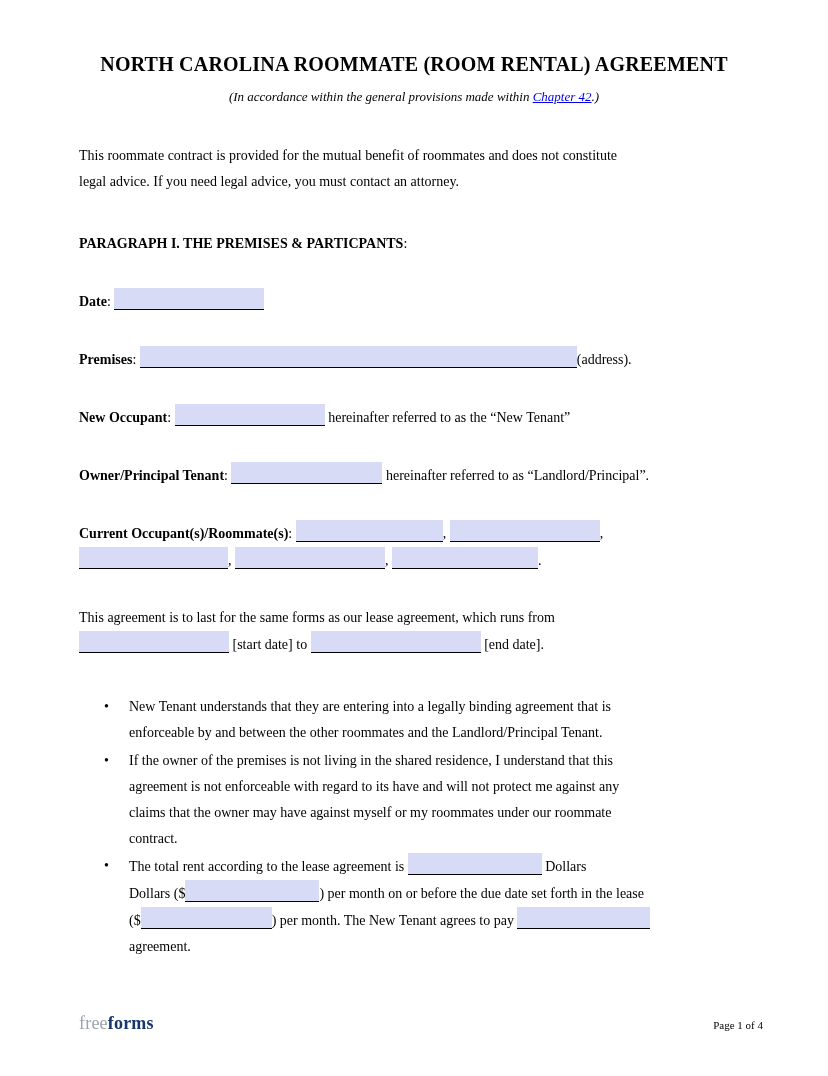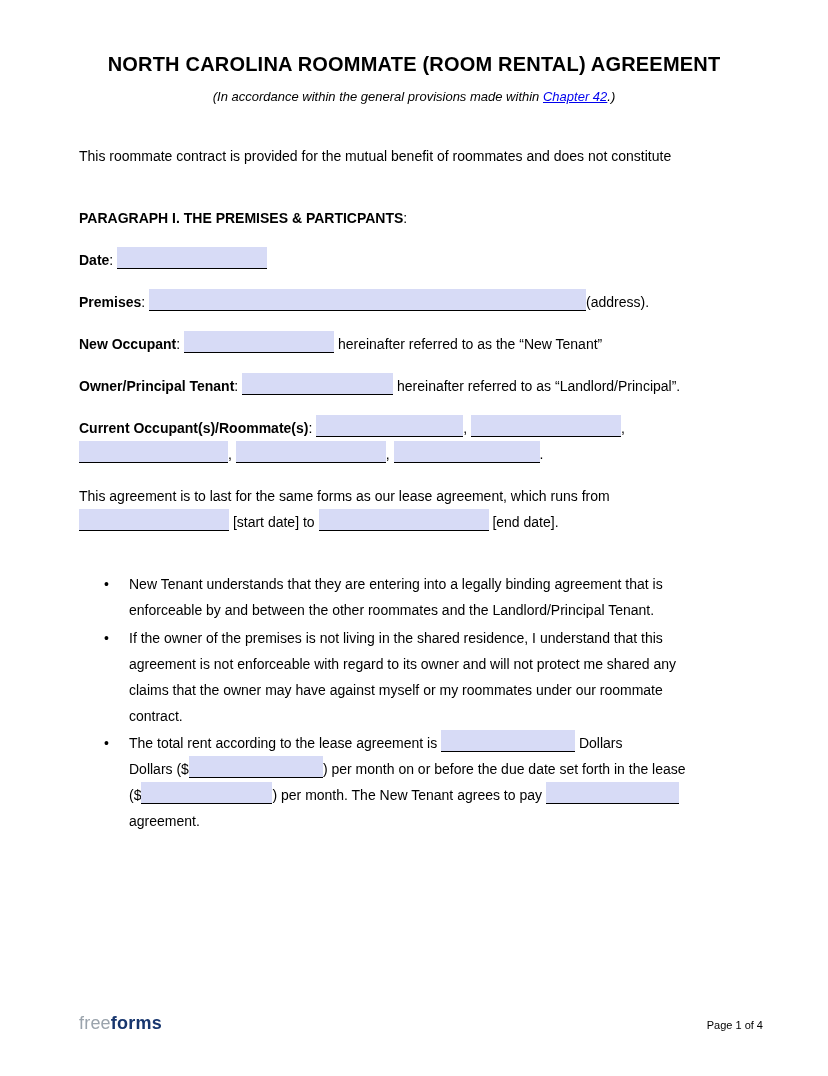--- a/index.html
+++ b/index.html
@@ -2,21 +2,21 @@
 <html><head>
 <meta charset="utf-8">
 <style>
   html,body { margin:0; padding:0; background:#ffffff; }
   .page {
     position:relative;
     width:828px; height:1076px;
     box-sizing:border-box;
     padding:50px 79px 16px 79px;
     background:#ffffff;
-    font-family:Liberation Sans, sans-serif;
+    font-family:Liberation Serif, serif;
     font-size:14px;
     color:#000000;
     overflow:hidden;
   }
   .title {
     font-size:20px;
     font-weight:bold;
     text-align:center;
     line-height:28px;
     letter-spacing:0.2px;
@@ -24,21 +24,21 @@
   .subtitle {
     margin-top:9px;
     text-align:center;
     font-style:italic;
     font-size:13px;
     line-height:20px;
   }
   .subtitle a { color:#0000ee; text-decoration:underline; cursor:pointer; }
   .block { margin-top:36px; }
   .tline { line-height:26px; white-space:nowrap; }
-  .row { margin-top:16px; line-height:26px; white-space:nowrap; }
+  .row { margin-top:31px; line-height:26px; white-space:nowrap; }
   .bold, b { font-weight:bold; }
   .heading { line-height:26px; }
   .field {
     display:inline-block;
     background:#d7dbf6;
     border-bottom:1px solid #000;
     height:21px;
     vertical-align:-4px;
   }
   .w150 { width:150px; } .w437 { width:437px; } .w151 { width:151px; }
@@ -73,20 +73,21 @@
 
 <div class="page">
 
   <div class="title">NORTH CAROLINA ROOMMATE (ROOM RENTAL) AGREEMENT</div>
 
   <div class="subtitle"><span>(In accordance within the general provisions made within</span>
     <a href="#">Chapter 42</a><span>.)</span></div>
 
   <div class="block">
     <div class="tline">This roommate contract is provided for the mutual benefit of roommates and does not constitute</div>
+    <div class="tline">legal advice. If you need legal advice, you must contact an attorney.</div>
   </div>
 
   <div class="block heading"><b>PARAGRAPH I. THE PREMISES &amp; PARTICPANTS</b><span>:</span></div>
 
   <div class="row"><b>Date</b><span>:</span>
     <span class="field w150"></span></div>
 
   <div class="row"><b>Premises</b><span>:</span>
     <span class="field w437"></span><span>(address).</span></div>
 
@@ -117,21 +118,21 @@
 
   <div class="block">
     <div class="bullet-item">
       <span class="dot">•</span>
       <div class="tline">New Tenant understands that they are entering into a legally binding agreement that is</div>
       <div class="tline">enforceable by and between the other roommates and the Landlord/Principal Tenant.</div>
     </div>
     <div class="bullet-item">
       <span class="dot">•</span>
       <div class="tline">If the owner of the premises is not living in the shared residence, I understand that this</div>
-      <div class="tline">agreement is not enforceable with regard to its owner and will not protect me shared any</div>
+      <div class="tline">agreement is not enforceable with regard to its have and will not protect me against any</div>
       <div class="tline">claims that the owner may have against myself or my roommates under our roommate</div>
       <div class="tline">contract.</div>
     </div>
   </div>
 
 
   <div class="bullet-item" style="margin-top:1px;">
     <span class="dot">•</span>
     <div class="tline"><span>The total rent according to the lease agreement is</span>
       <span class="field w134"></span>

